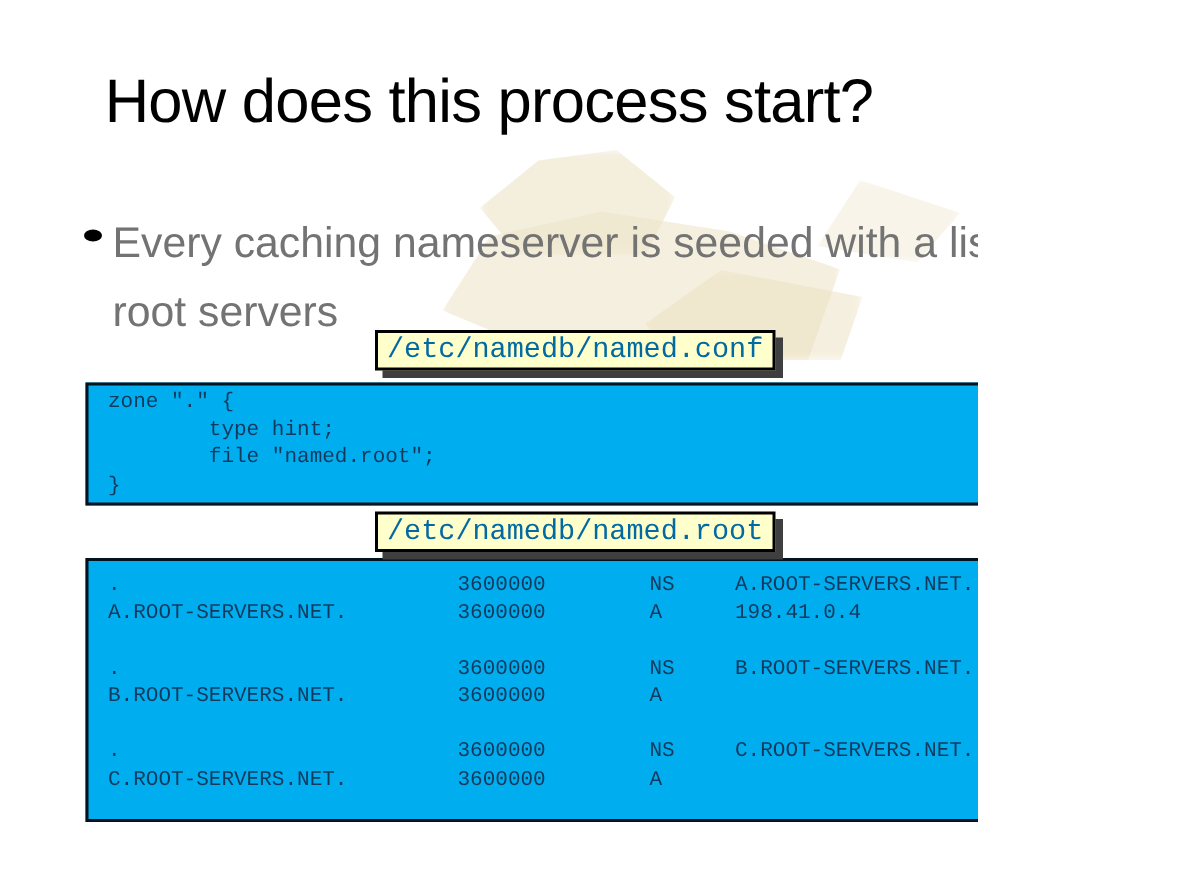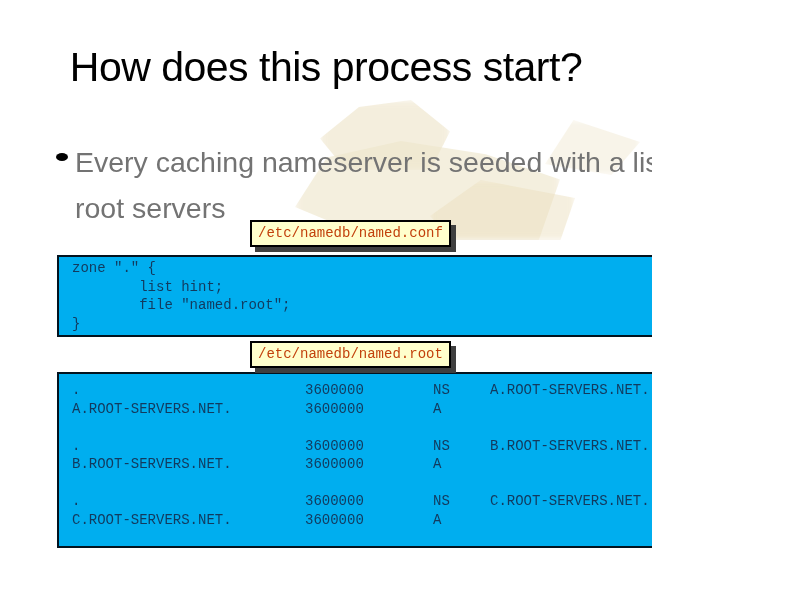--- a/index.html
+++ b/index.html
@@ -75,23 +75,23 @@
     width: 668px;
   }
 
   .filelabel {
     position: absolute;
     left: 250px;
     background: #ffffcc;
     border: 2px solid #000000;
     box-shadow: 5px 5px 0 #3f3f3f;
     font-family: "Liberation Mono", monospace;
-    font-size: 14px;
+    font-size: 19px;
     line-height: 22px;
-    color: #c2410c;
+    color: #0369a1;
     padding: 0 6px 1px 6px;
     white-space: pre;
     z-index: 3;
   }
   .label-conf { top: 220px; }
   .label-root { top: 341px; text-align: right; }
 
   .codebox {
     position: absolute;
     left: 57px;
@@ -142,40 +142,41 @@
 
   <div class="bullet-item">
     <span class="bullet-dot"></span>
     <span class="bullet-text">Every caching nameserver is seeded with a list of root servers</span>
   </div>
 
   <div class="filelabel label-conf">/etc/namedb/named.conf</div>
 
   <div class="codebox zonebox">
     <div class="codeline">zone "." {</div>
-    <div class="codeline">        list hint;</div>
+    <div class="codeline">        type hint;</div>
     <div class="codeline">        file "named.root";</div>
     <div class="codeline">}</div>
   </div>
 
   <div class="filelabel label-root">/etc/namedb/named.root</div>
 
   <div class="codebox rootbox">
 
     <div class="rr-block">
       <div class="rr-row">
         <span>.</span>
         <span>3600000</span>
         <span>NS</span>
         <span>A.ROOT-SERVERS.NET.</span>
       </div>
       <div class="rr-row">
         <span>A.ROOT-SERVERS.NET.</span>
         <span>3600000</span>
         <span>A</span>
+        <span>198.41.0.4</span>
       </div>
     </div>
 
     <div class="rr-block">
       <div class="rr-row">
         <span>.</span>
         <span>3600000</span>
         <span>NS</span>
         <span>B.ROOT-SERVERS.NET.</span>
       </div>

